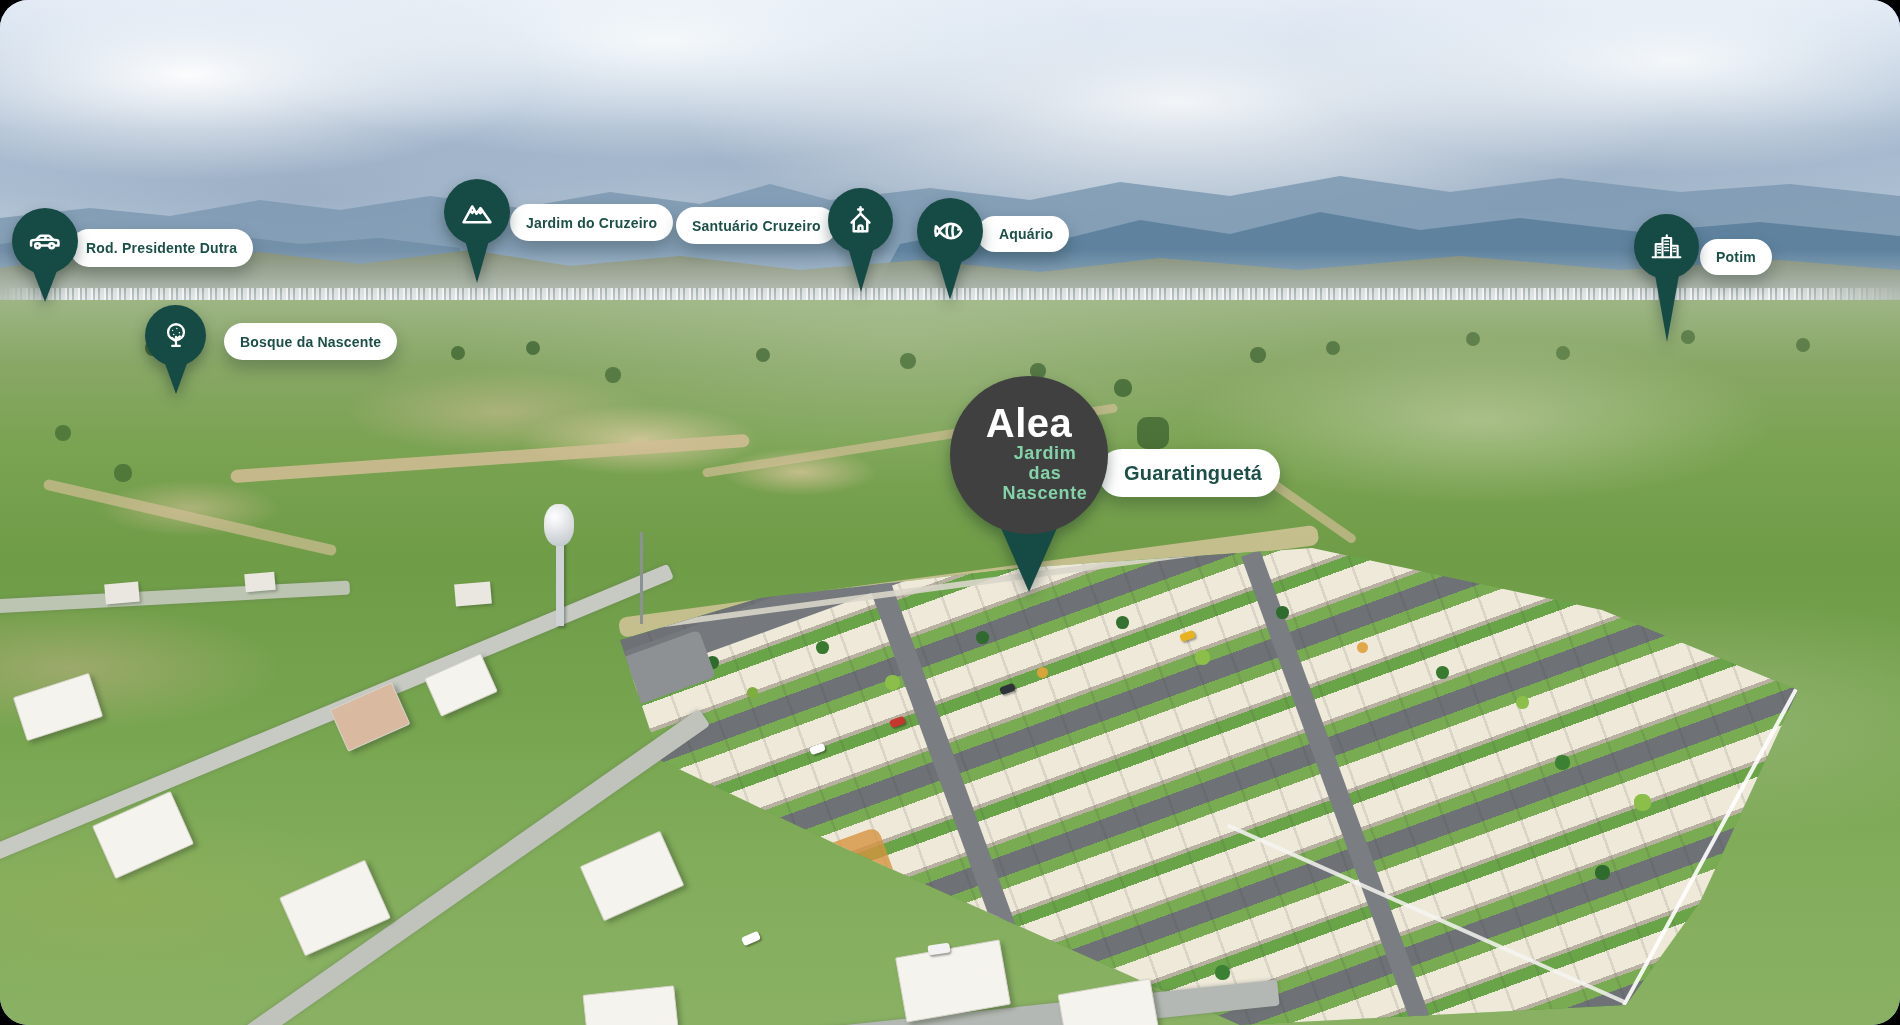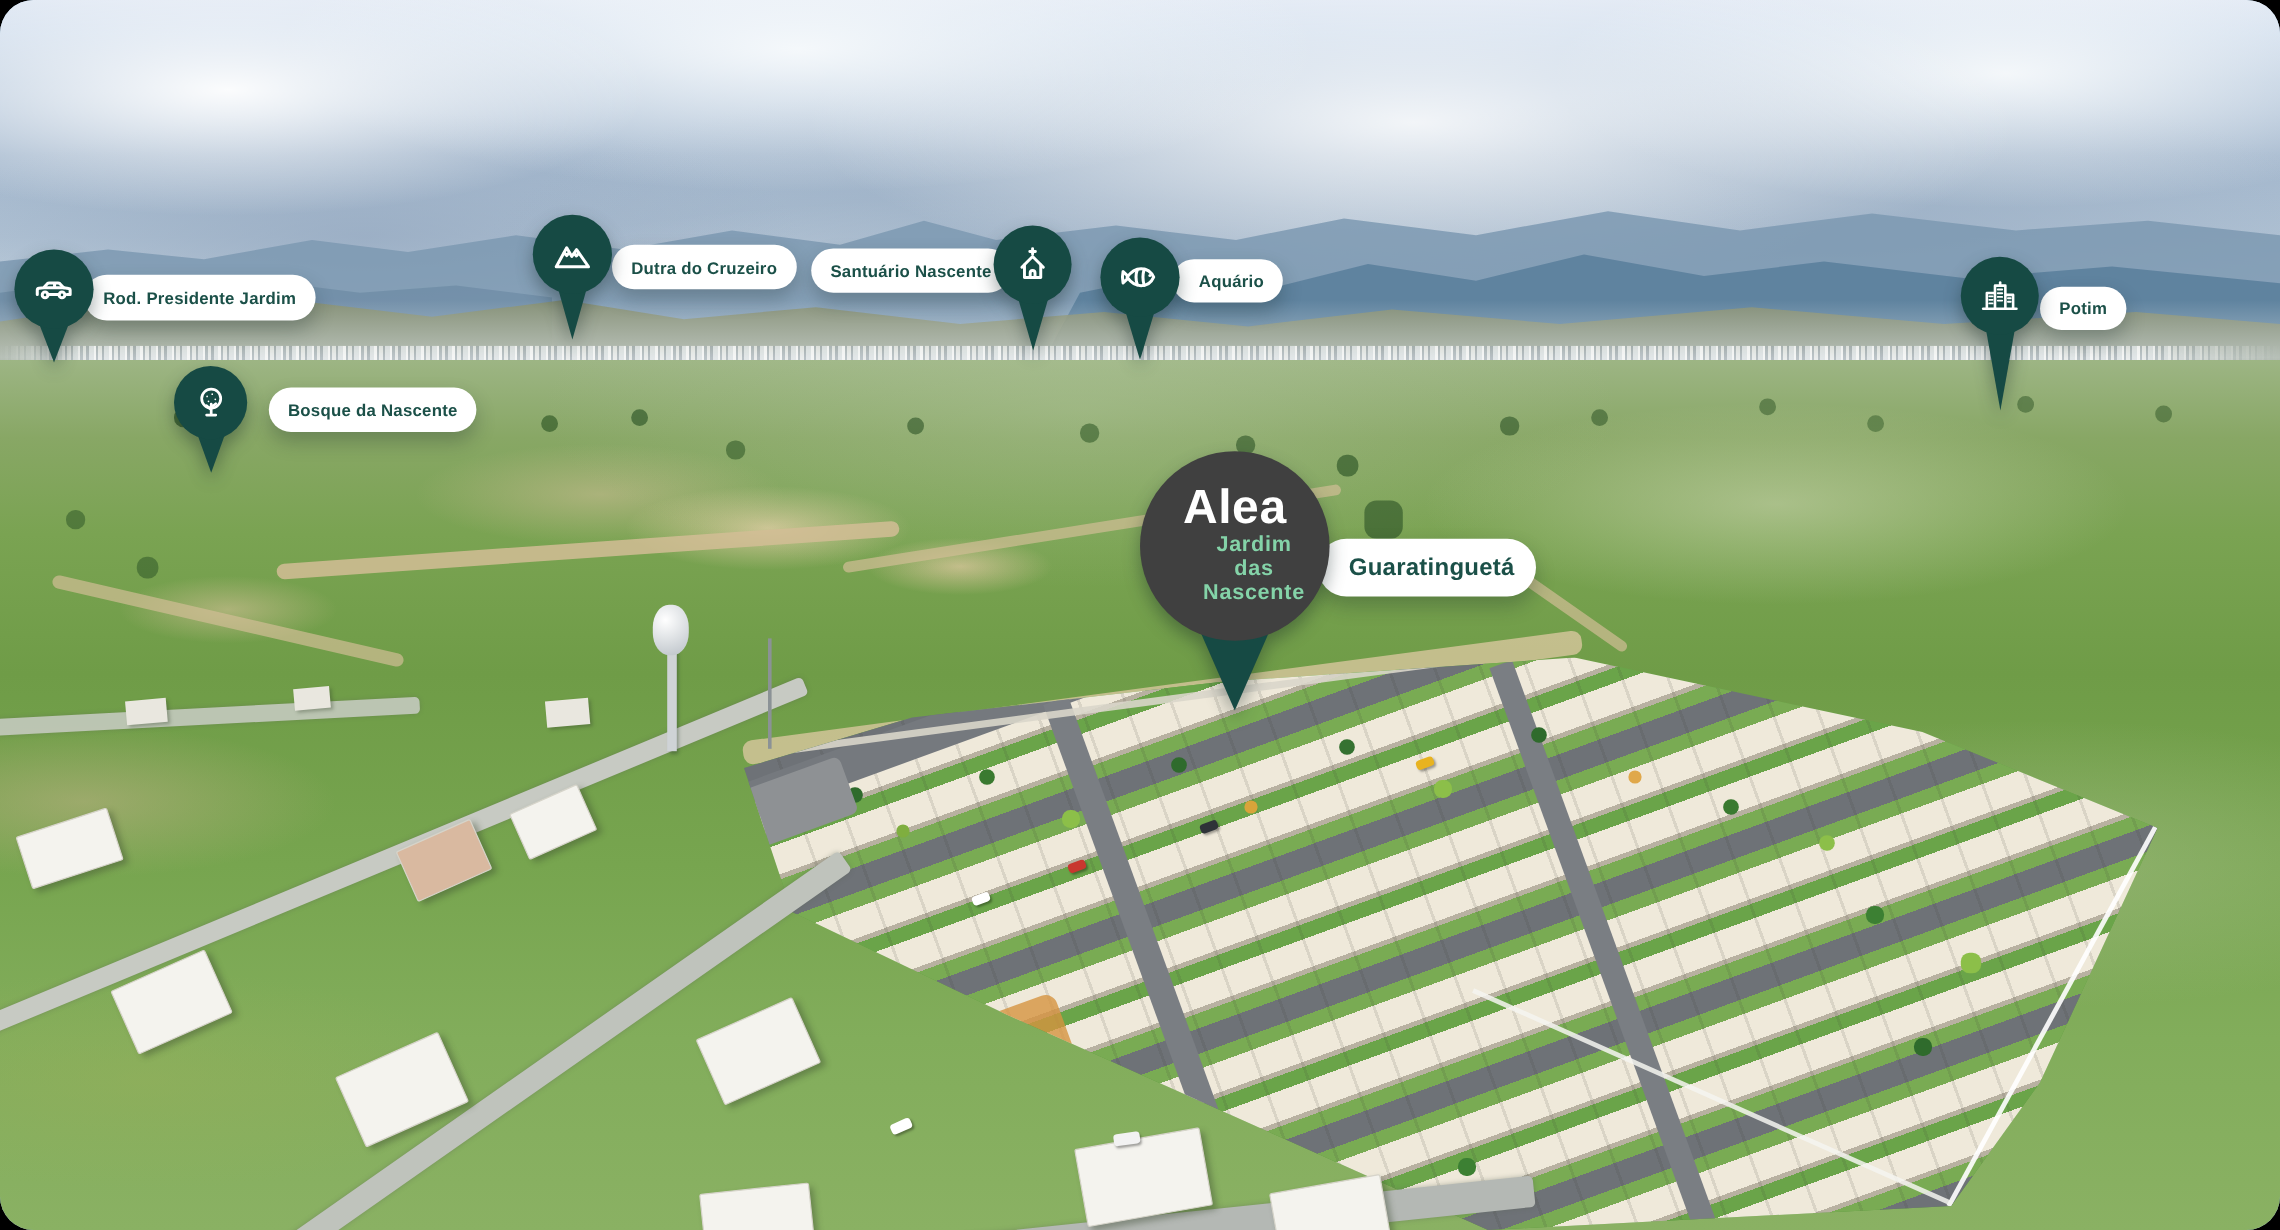--- a/index.html
+++ b/index.html
@@ -146,21 +146,21 @@
   <div class="abs house" style="left:1062px;top:986px;width:92px;height:58px;transform:rotate(-10deg);"></div>
   <div class="abs car" style="left:742px;top:934px;width:18px;height:9px;background:#fff;transform:rotate(-24deg);"></div>
   <div class="abs car" style="left:928px;top:944px;width:22px;height:10px;background:#f2f2f2;transform:rotate(-8deg);"></div>
 
   <div class="abs" style="left:556px;top:540px;width:8px;height:86px;background:#cfd3d6;box-shadow:2px 2px 3px rgba(40,60,40,.4);"></div>
   <div class="abs" style="left:544px;top:504px;width:30px;height:42px;border-radius:45%;background:radial-gradient(circle at 35% 30%,#ffffff,#b9c0c6);"></div>
   <div class="abs" style="left:640px;top:532px;width:3px;height:92px;background:#8b9296;"></div>
 
   <div class="marker" style="left:12px;top:208px;">
     <div class="pill" style="left:58px;top:21px;height:38px;">
-      <span>Rod. Presidente Jardim</span>
+      <span>Rod. Presidente Dutra</span>
     </div>
     <div class="pin" style="left:0;top:0;">
       <div class="tail" style="top:42px;border-left:20px solid transparent;border-right:20px solid transparent;border-top:52px solid #164a44;"></div>
       <div class="circle" style="width:66px;height:66px;">
         <svg class="ic" width="38" height="38" viewBox="0 0 24 24" fill="none" stroke="#fff" stroke-width="1.6" stroke-linecap="round" stroke-linejoin="round">
           <path d="M3.2 14.8 v-2.3 q0-.9.9-1 l2.4-.3 2-2.1 q.4-.4 1-.4 h4.6 q.6 0 1 .4 l2 2.1 2.6.4 q.8.1.8 1 v2.2 h-1.7"></path>
           <path d="M8.8 14.8 h5.9 M6.9 11.2 h10.4 M12.3 9 v2.1"></path>
           <circle cx="7.3" cy="15" r="1.5"></circle>
             <circle cx="16.2" cy="15" r="1.5"></circle>
         </svg>
@@ -182,36 +182,36 @@
             <circle cx="12.6" cy="6.7" r=".5" fill="#fff" stroke="none"></circle>
           <circle cx="14.4" cy="9.7" r=".5" fill="#fff" stroke="none"></circle>
             <circle cx="10.4" cy="10.9" r=".5" fill="#fff" stroke="none"></circle>
         </svg>
       </div>
     </div>
   </div>
 
   <div class="marker" style="left:444px;top:179px;">
     <div class="pill" style="left:66px;top:25px;height:37px;">
-      <span>Dutra do Cruzeiro</span>
+      <span>Jardim do Cruzeiro</span>
     </div>
     <div class="pin" style="left:0;top:0;">
       <div class="tail" style="top:40px;border-left:18px solid transparent;border-right:18px solid transparent;border-top:64px solid #164a44;"></div>
       <div class="circle" style="width:66px;height:66px;">
         <svg class="ic" width="38" height="38" viewBox="0 0 24 24" fill="none" stroke="#fff" stroke-width="1.6" stroke-linecap="round" stroke-linejoin="round">
           <path d="M3.5 18.5 L9 8.5 l2.7 4.6 L14.2 9.5 l6.3 9 Z"></path>
           <path d="M7.7 11.2 l1.3 1.4 1.2-1.3 M13 11.6 l1.1 1.2 1-1.1"></path>
         </svg>
       </div>
     </div>
   </div>
 
   <div class="marker" style="left:676px;top:188px;">
     <div class="pill" style="left:0;top:19px;height:37px;">
-      <span>Santuário Nascente</span>
+      <span>Santuário Cruzeiro</span>
     </div>
     <div class="pin" style="left:152px;top:0;">
       <div class="tail" style="top:42px;border-left:18px solid transparent;border-right:18px solid transparent;border-top:62px solid #164a44;"></div>
       <div class="circle" style="width:65px;height:65px;">
         <svg class="ic" width="37" height="37" viewBox="0 0 24 24" fill="none" stroke="#fff" stroke-width="1.6" stroke-linecap="round" stroke-linejoin="round">
           <path d="M12 3.4 v3 M10.5 4.9 h3"></path>
           <path d="M6.2 13.4 L12 7.6 L17.8 13.4"></path>
           <path d="M7.6 12.2 V19 h8.8 V12.2"></path>
           <path d="M10.7 19 v-2.5 a1.3 1.3 0 0 1 2.6 0 V19"></path>
         </svg>

